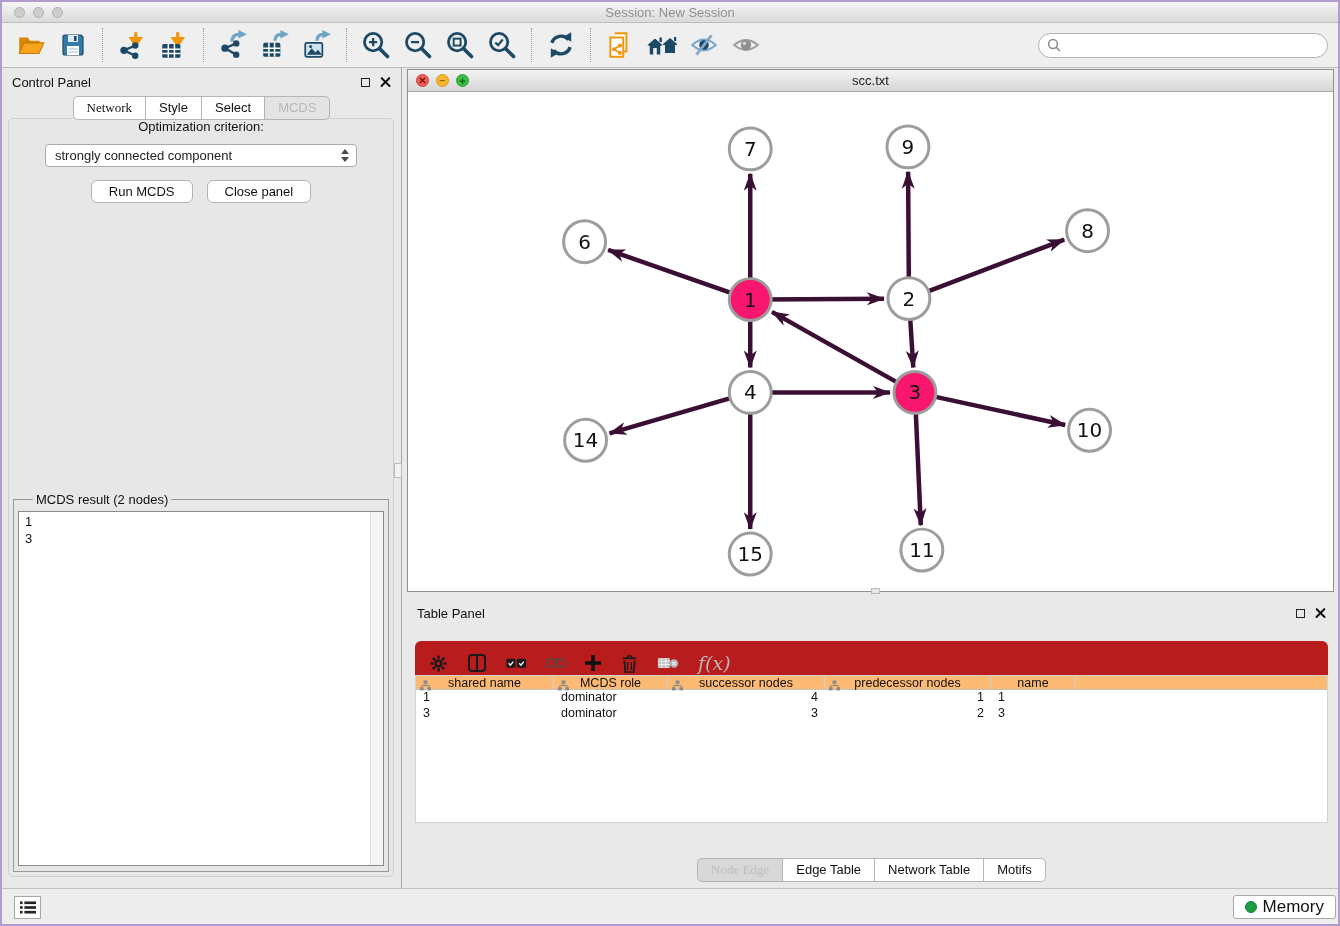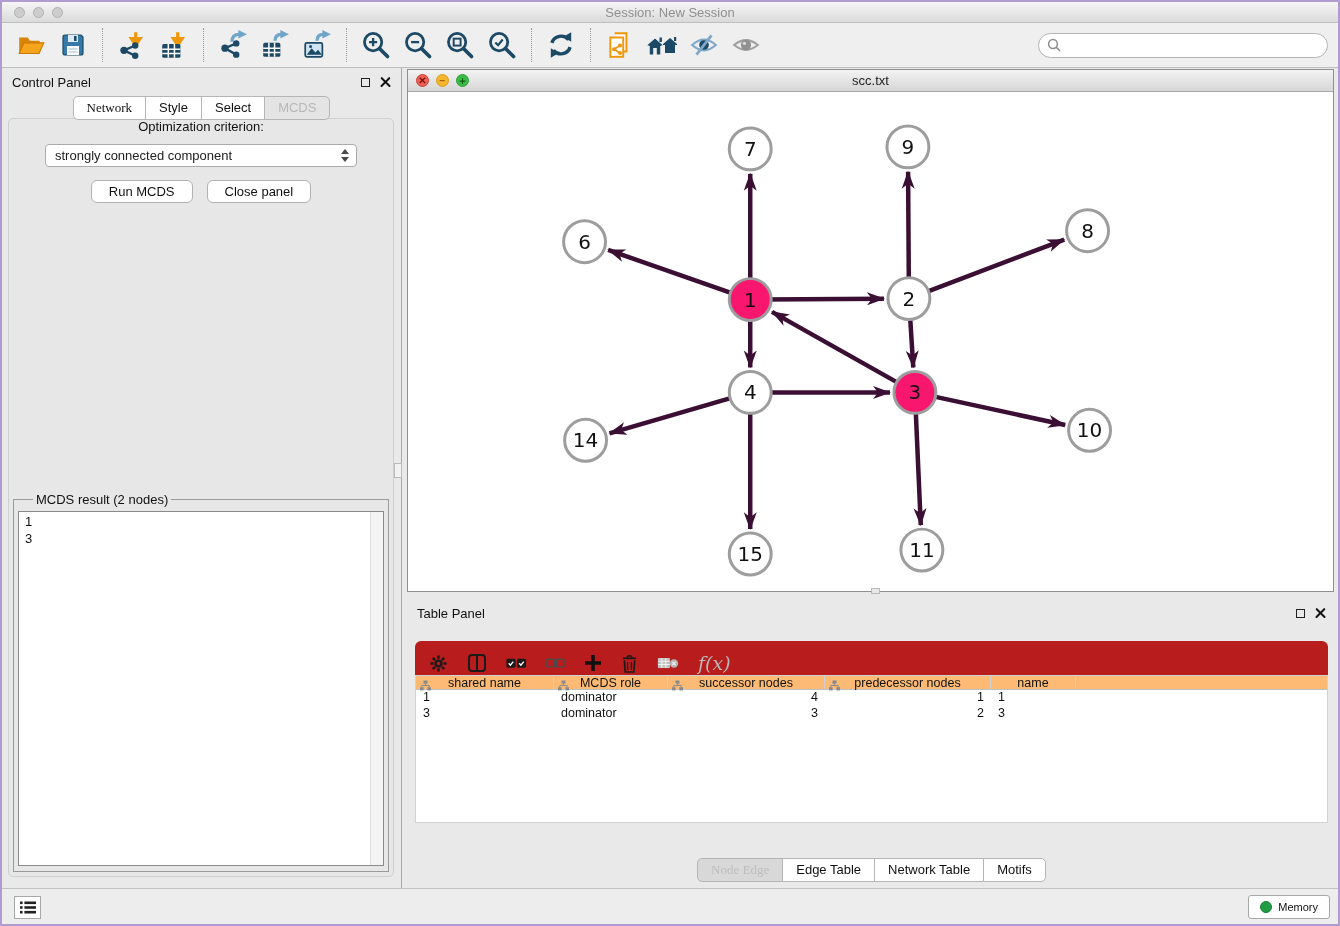--- a/index.html
+++ b/index.html
@@ -109,23 +109,23 @@
   .td:nth-child(3){width:157px; text-align:right;} .td:nth-child(4){width:166px; text-align:right;}
   .td:nth-child(5){width:85px; text-align:left;}
   .tp-tabs { position:absolute; left:0; right:0; bottom:6px; display:flex; justify-content:center; }
   .tp-tabs .seg.selected { background:#d8d8d8; color:#bdbdbd; }
 
   
   .statusbar { position:absolute; left:0; right:0; bottom:0; height:36px; background:#ededed;
     border-top:1px solid #c2c2c2; }
   .list-btn { position:absolute; left:12px; top:7px; width:27px; height:23px; background:#fff;
     border:1px solid #a8a8a8; display:flex; align-items:center; justify-content:center; }
-  .mem-btn { position:absolute; right:8px; top:6px; height:24px; padding:11px 11px; background:#fff;
+  .mem-btn { position:absolute; right:2px; top:6px; height:24px; padding:11px 11px; background:#fff;
     border:1px solid #a8a8a8; border-radius:3px; display:flex; align-items:center; gap:6px;
-    font-size:11px; font-family:inherit; color:#111; }
+    font-size:17px; font-family:inherit; color:#111; }
   .mem-dot { width:12px; height:12px; border-radius:50%; background:#1f9d44; border:1px solid #15803a; }
 </style>
 </head>
 <body>
 
 <div id="app">
 
   <div class="titlebar">
     <div class="traffic">
       <span class="tl-dot"></span>

